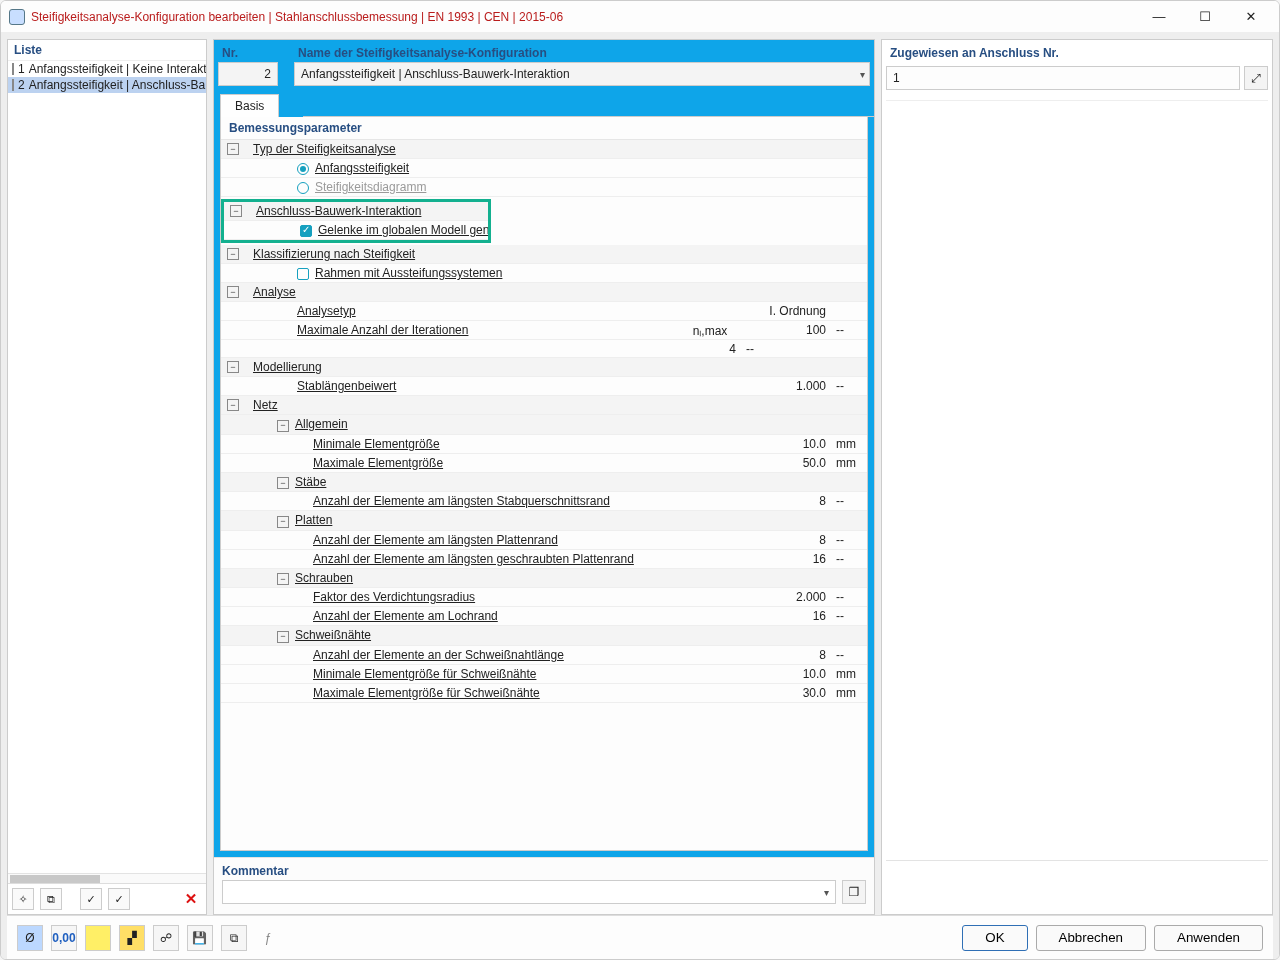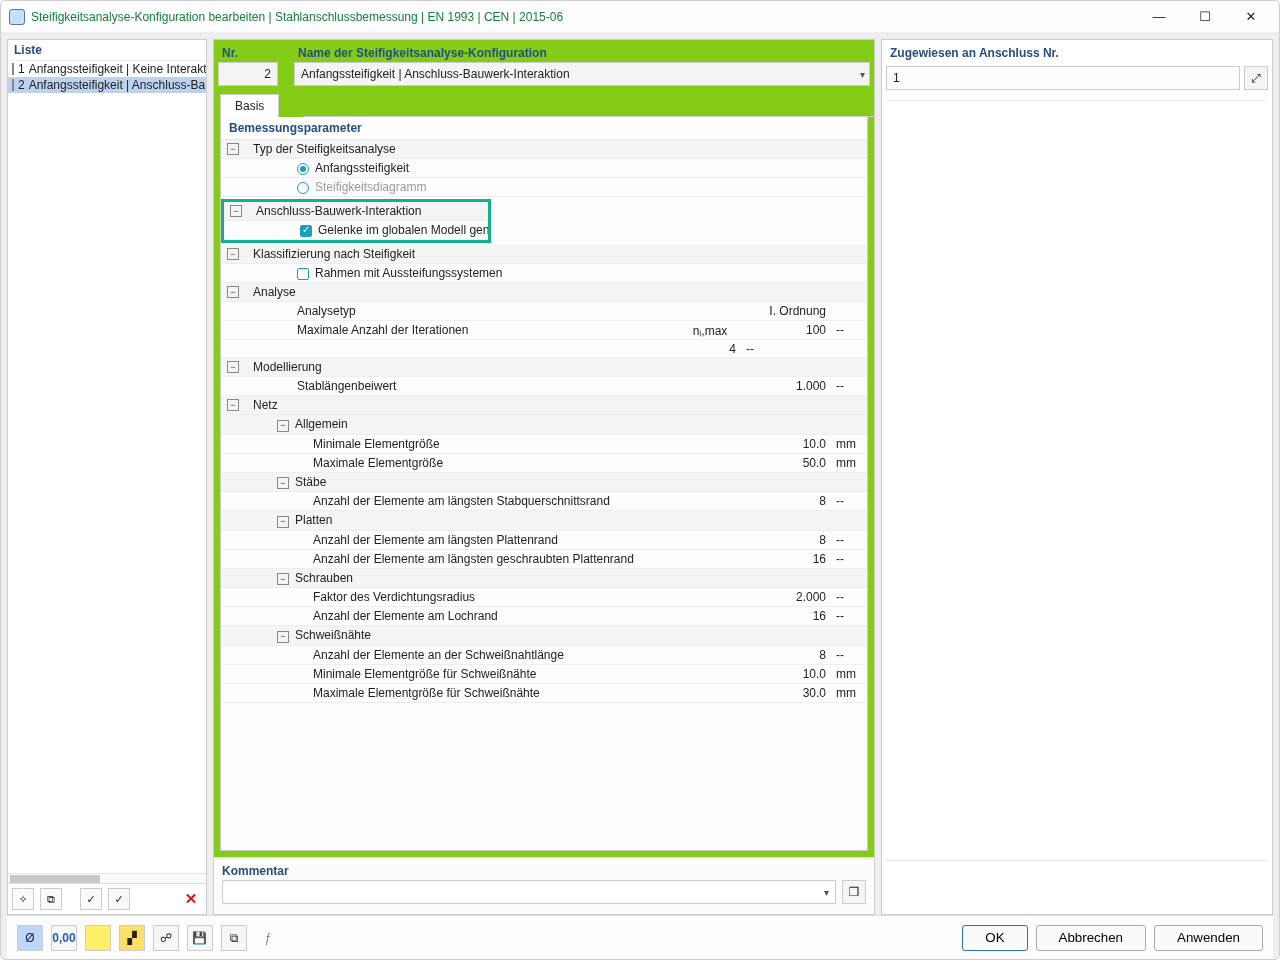--- a/index.html
+++ b/index.html
@@ -1,47 +1,47 @@
 <!DOCTYPE html>
 <html><head>
 <meta charset="utf-8">
 <style>
   * { box-sizing: border-box; font-family: "Segoe UI", Tahoma, sans-serif; }
   body { margin:0; background:#f5f5f5; font-size:12px; color:#222; }
   .window { width:1280px; height:960px; background:#fff; border:1px solid #ccc; border-radius:6px; display:flex; flex-direction:column; overflow:hidden; }
   .titlebar { height:32px; display:flex; align-items:center; padding:0 8px; background:#fdfdfd; border-bottom:1px solid #eee;}
   .titlebar .t-icon { width:16px; height:16px; background:#c8deff; border:1px solid #578; border-radius:3px; margin-right:6px; }
-  .titlebar .title { flex:1; color:#15803d; font-size:12px; }
+  .titlebar .title { flex:1; color:#b91c1c; font-size:12px; }
   .winbtns { display:flex; gap:18px; padding-right:6px;}
   .winbtn { width:28px; height:20px; display:flex; align-items:center; justify-content:center; cursor:pointer; font-size:13px; color:#222; }
   .outer-body { flex:1; display:flex; flex-direction:column; padding:6px 6px 0 6px; background:#eee; }
   .middle { flex:1; display:flex; gap:6px; overflow:hidden;}
   .left-pane { width:200px; background:#fff; border:1px solid #ccc; display:flex; flex-direction:column; }
   .left-header { padding:3px 6px; color:#274e82; font-weight:600; border-bottom:1px solid #eee;}
   .list-row { display:flex; align-items:center; gap:4px; padding:1px 4px; white-space:nowrap; overflow:hidden; cursor:pointer;}
   .list-row .sw { width:12px; height:12px; border:1px solid #888;}
   .list-row .num { width:14px; text-align:right;}
   .list-row.sel { background:#bcd2f0; }
-  .center-pane { flex:1; background:#84cc16; border:1px solid #ccc; display:flex; flex-direction:column; overflow:hidden;}
+  .center-pane { flex:1; background:#0ea5e9; border:1px solid #ccc; display:flex; flex-direction:column; overflow:hidden;}
   .hdr-row { display:flex; gap:6px; padding:4px 4px 0 4px;}
   .hdr-col { display:flex; flex-direction:column; }
   .hdr-label { color:#274e82; font-weight:600; padding:2px 4px; }
   .hdr-input { height:24px; background:#f4f4f4; border:1px solid #ccc; padding:0 6px; display:flex; align-items:center;}
   .nr-input { width:60px; text-align:right; justify-content:flex-end;}
   .name-input { flex:1; display:flex; align-items:center; justify-content:space-between; padding-right:4px;}
   .triangle { font-size:10px; color:#555;}
   .tabs { display:flex; margin:8px 6px 0 6px;}
   .tab { padding:4px 14px; border:1px solid #ccc; border-bottom:none; background:#fefefe;}
   .tabs-after { border-bottom:1px solid #ccc; flex:1;}
   .params { flex:1; margin:0 6px 6px 6px; border:1px solid #ccc; border-top:none; overflow-y:auto; background:#fdfdfd;}
   .section-title { color:#274e82; font-weight:600; padding:4px 8px; border-bottom:1px solid #e6e6e6; background:#fdfdfd;}
   .tree-row { display:grid; grid-template-columns: 28px 1fr 60px 90px 35px; align-items:center; border-bottom:1px solid #eee; min-height:18px; background:#fdfdfd;}
   .tree-row.alt { background:#f4f4f4;}
   .tree-row .box { width:12px; height:12px; border:1px solid #888; margin-left:6px; display:flex; align-items:center; justify-content:center; font-size:9px; color:#444; line-height:1;}
-  .lbl { padding:2px 0 2px 4px; white-space:nowrap; overflow:hidden;}
+  .lbl { padding:2px 0 2px 4px; white-space:nowrap; overflow:hidden;text-decoration:underline;}
   .lbl.l1 { padding-left:4px; font-weight:400; color:#222; }
   .lbl.l2 { padding-left:28px;}
   .lbl.l3 { padding-left:48px;}
   .lbl.l4 { padding-left:64px;}
   .sym { text-align:center; padding-right:4px; color:#222;}
   .val { text-align:right; padding-right:6px;}
   .unit { padding-left:4px; color:#222;}
   .radio { width:12px; height:12px; border:1px solid #16a0bf; border-radius:50%; display:inline-block; margin-right:6px; vertical-align:middle; position:relative;}
   .radio.checked::after { content:""; position:absolute; inset:2px; background:#16a0bf; border-radius:50%;}
   .chk { width:12px; height:12px; border:1px solid #16a0bf; border-radius:2px; display:inline-block; margin-right:6px; vertical-align:middle; position:relative;}

